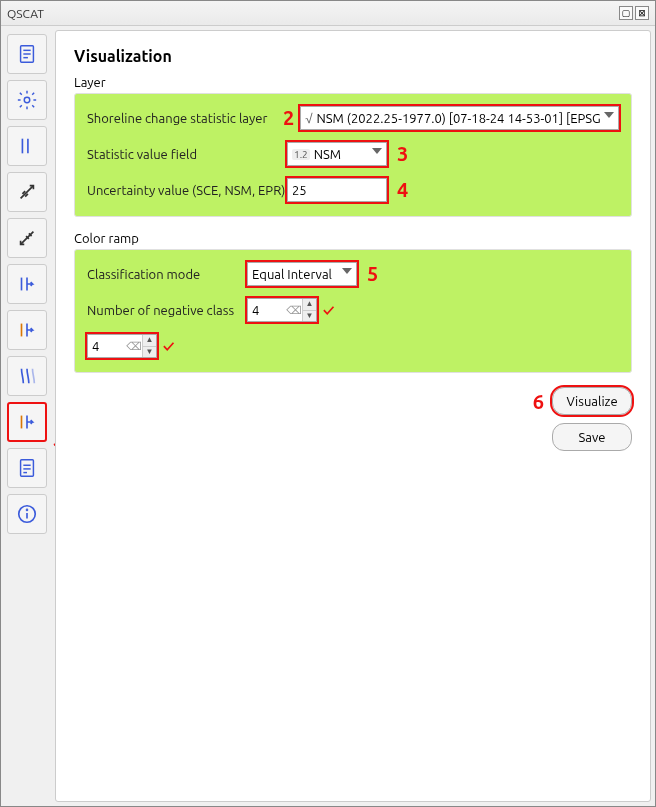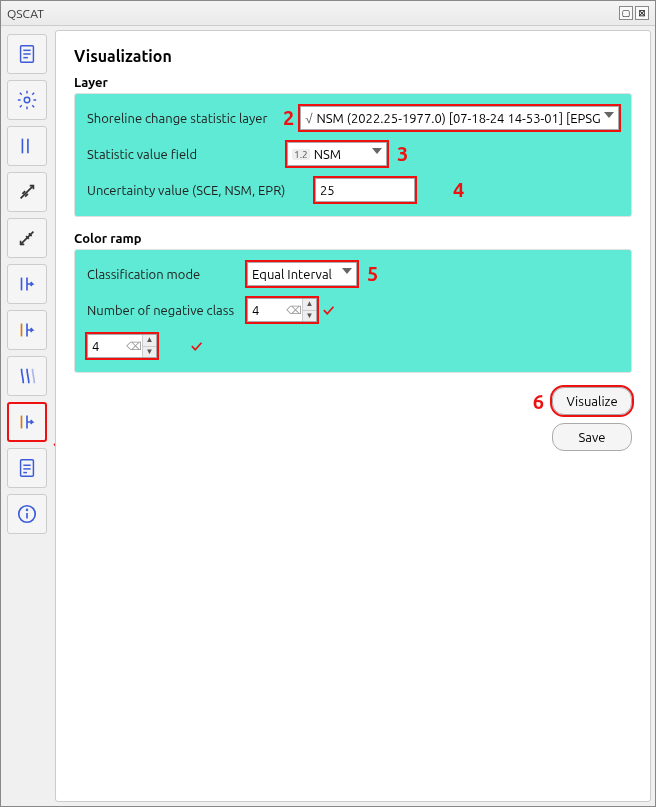--- a/index.html
+++ b/index.html
@@ -8,24 +8,24 @@
   .titlebar .title { flex: 1; font-size: 12px; color: #333; }
   .titlebar .winbtn { width: 14px; height: 14px; border: 1px solid #888; margin-left: 2px; font-size: 9px; line-height: 12px; text-align: center; background: #fafafa; }
   .body { flex: 1; display: flex; background: #f0f0f0; padding: 4px; gap: 4px; }
   .sidebar { width: 46px; background: #f0f0f0; display: flex; flex-direction: column; gap: 6px; padding: 4px 2px; }
   .sidebtn { width: 40px; height: 40px; background: #f5f5f5; border: 1px solid #ccc; border-radius: 3px; display: flex; align-items: center; justify-content: center; color: #3b5bdb; }
   .sidebtn.dark { color: #333; }
   .sidebtn svg { width: 22px; height: 22px; }
   .sidebtn.active { border: 2px solid #e11; }
   .main { flex: 1; background: #fff; border: 1px solid #ccc; border-radius: 3px; padding: 16px 18px; position: relative; overflow: hidden; }
   h1 { font-size: 16px; font-weight: bold; margin-bottom: 10px; }
-  .group-label { font-size: 13px; font-weight: bold; margin: 6px 0 4px 0; }
-  .group { border: 1px solid #e0e0e0; border-radius: 3px; padding: 10px 12px 12px 12px; margin-bottom: 14px; background: #5eead4; }
+  .group-label { font-size: 13px; font-weight: normal; margin: 6px 0 4px 0; }
+  .group { border: 1px solid #e0e0e0; border-radius: 3px; padding: 10px 12px 12px 12px; margin-bottom: 14px; background: #bef264; }
   .row { display: flex; align-items: center; margin-bottom: 8px; min-height: 28px; position: relative; }
-  .row:last-child { margin-bottom: 0; gap: 28px; }
+  .row:last-child { margin-bottom: 0; }
   .row label { width: 200px; color: #222; }
   .row.layer label { width: 196px; }
   .combo, .txt, .spin { height: 24px; border: 1px solid #aaa; background: #fff; display: flex; align-items: center; padding: 0 4px; position: relative; }
   .combo { padding-right: 18px; }
   .combo .chev { position: absolute; right: 4px; top: 5px; width: 0; height: 0; border-left: 5px solid transparent; border-right: 5px solid transparent; border-top: 6px solid #666; }
   .combo.layer { flex: 1; min-width: 0; }
   .combo.layer .icn { margin-right: 4px; color: #666; }
   .combo.layer .val { white-space: nowrap; overflow: hidden; text-overflow: clip; flex: 1; }
   .combo.stat { width: 100px; }
   .combo.stat .pre { font-size: 10px; color: #555; margin-right: 4px; background: #eee; padding: 0 2px; border-radius: 2px; }

